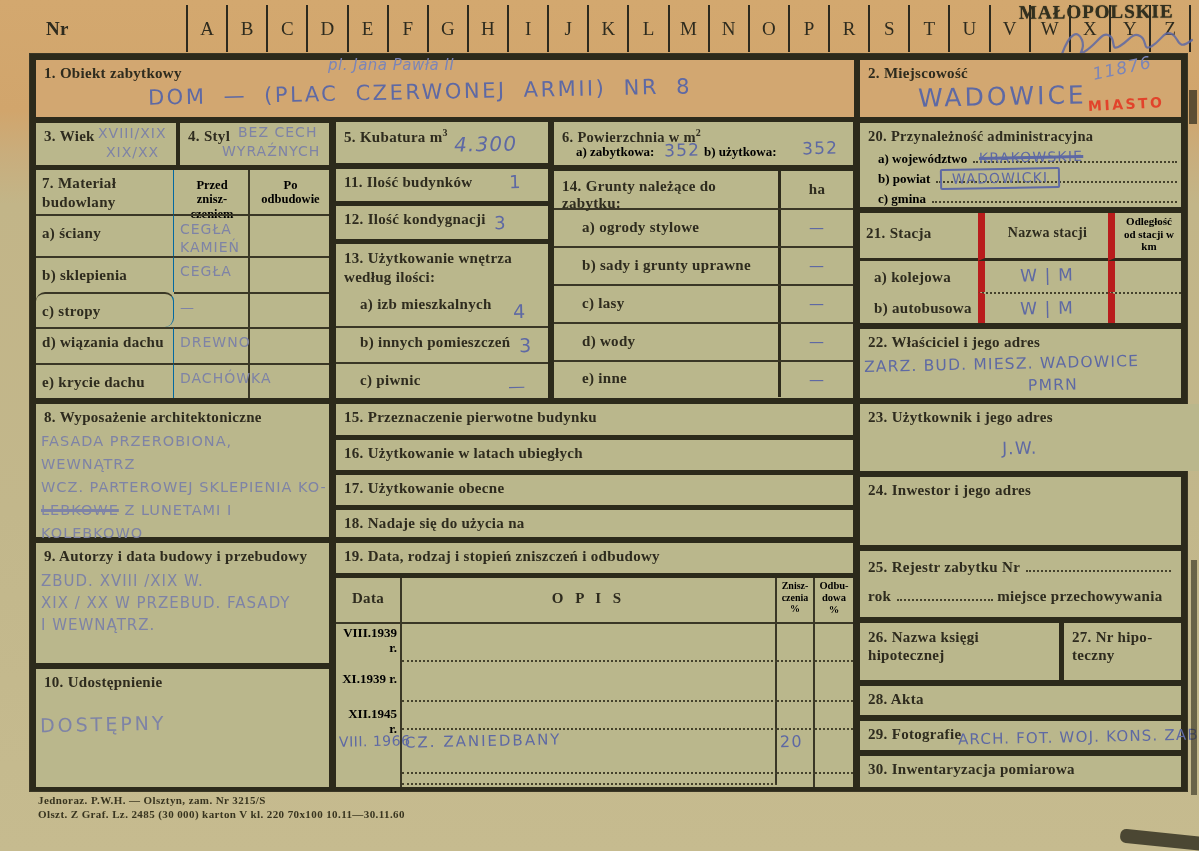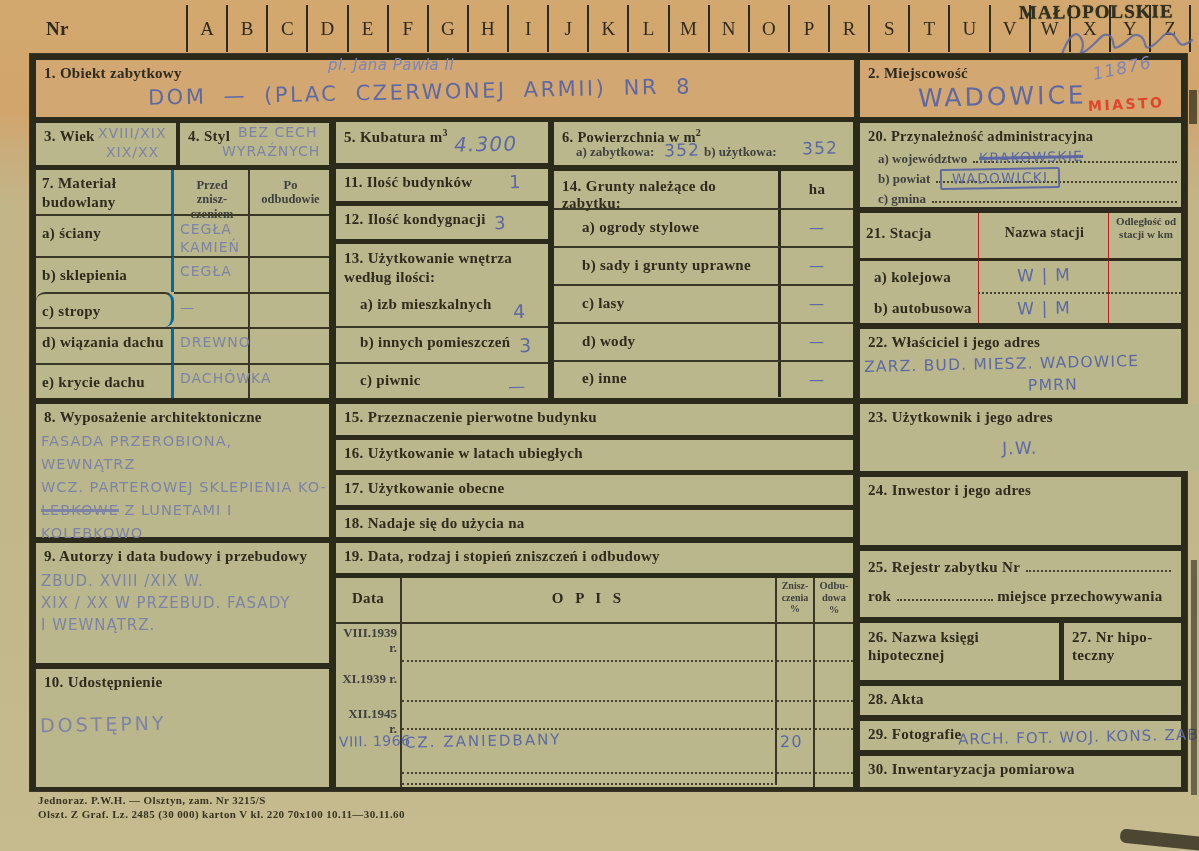--- a/index.html
+++ b/index.html
@@ -1,50 +1,50 @@
 <!DOCTYPE html>
 <html><head>
 <meta charset="utf-8">
 <style>
   html,body{margin:0;padding:0;}
   body{width:1199px;height:851px;overflow:hidden;
     background:linear-gradient(180deg,#d3a86f 0%,#d1a56c 13%,#c9ad7c 18%,#c2b588 24%,#c2b78b 60%,#c6bb8f 100%);
     font-family:"Liberation Serif",serif;}
   .page{position:relative;width:1199px;height:851px;}
   .plabel{font-family:"Liberation Serif",serif;font-weight:700;color:#2e2b1e;font-size:15px;letter-spacing:.3px;}
-  .psmall{font-family:"Liberation Serif",serif;font-weight:700;color:#404040;font-size:12.5px;line-height:1.15;}
+  .psmall{font-family:"Liberation Serif",serif;font-weight:700;color:#000000;font-size:12.5px;line-height:1.15;}
   .hand{font-family:"DejaVu Sans",sans-serif;color:#5e69a4;letter-spacing:1.2px;font-size:15px;}
   .hand2{font-family:"DejaVu Sans",sans-serif;color:#7e83a6;letter-spacing:1px;font-size:14px;}
   .tilt{display:inline-block;transform:rotate(-1.2deg);}
   .nr{position:absolute;left:46px;top:18px;font-size:19px;}
   .letter-row{position:absolute;left:186px;top:5px;width:1003px;height:47px;display:flex;border-right:2px solid #2d2a1e;}
   .letter-cell{flex:1;border-left:2px solid #2d2a1e;display:flex;align-items:center;justify-content:center;
     font-family:"Liberation Serif",serif;font-size:19px;color:#2e2b1e;}
   .stamp{position:absolute;left:1019px;top:1px;font-size:19px;font-weight:700;letter-spacing:1px;color:#32301f;
     font-family:"Liberation Serif",serif;transform:rotate(-.5deg);text-shadow:0 0 1px #32301f;}
   .scribble{position:absolute;left:1058px;top:22px;}
   .formbg{position:absolute;left:30px;top:54px;width:1157px;height:737px;background:#2c2a1b;
     box-shadow:0 0 0 1px #3a3625;}
   .cell{position:absolute;background:#bab78c;box-sizing:border-box;}
   .cell.tan{background:#d2a771;}
   .lab{position:absolute;left:8px;top:5px;white-space:nowrap;}
   .dots{flex:1;border-bottom:2px dotted #45422c;margin:0 4px 4px 6px;position:relative;}
   
   .s7grid{display:grid;grid-template-columns:138px 76px 1fr;grid-template-rows:44px repeat(5,1fr);height:100%;}
   .s7grid>div{padding:4px 4px 0 6px;box-sizing:border-box;}
-  .bR{border-right:3px solid #0369a1;} .bR2{border-right:2px solid #3a3726;}
+  .bR{border-right:1px solid #0369a1;} .bR2{border-right:2px solid #3a3726;}
   .bT{border-top:2px solid #3a3726;} .bB3{border-bottom:3px solid #2e2b1c;}
   .cen{text-align:center;}
   
   .rowflex{display:flex;align-items:flex-start;box-sizing:border-box;}
   .s14ha{width:72px;border-left:3px solid #2e2b1c;align-self:stretch;display:flex;align-items:center;justify-content:center;}
   
   .s21grid{display:grid;grid-template-columns:118px 130px 1fr;grid-template-rows:48px 1fr 1fr;height:100%;}
   .s21grid>div{box-sizing:border-box;padding:4px 4px 0 6px;}
-  .bL{border-left:1px solid #b91c1c;}
+  .bL{border-left:7px solid #b91c1c;}
   .dotT{border-top:2px dotted #45422c;}
   
   .s19table{position:absolute;left:0;right:0;top:30px;bottom:0;border-top:5px solid #2c2a1b;
     display:grid;grid-template-columns:66px 1fr 38px 38px;grid-template-rows:44px 40px 40px 28px 44px 1fr;}
   .s19table>div{box-sizing:border-box;padding:2px 3px;}
   .dotB{border-bottom:2px dotted #45422c;}
   .s20row{display:flex;align-items:flex-end;padding-left:18px;height:20px;}
   .boxed{border:2px solid #5e69a4;border-radius:2px;padding:0 10px 1px 10px;transform:rotate(-1deg);display:inline-block;}
   .strike{text-decoration:line-through;text-decoration-thickness:3px;}
   .foot{position:absolute;left:38px;font-size:11px;font-weight:700;color:#38341f;letter-spacing:.4px;

